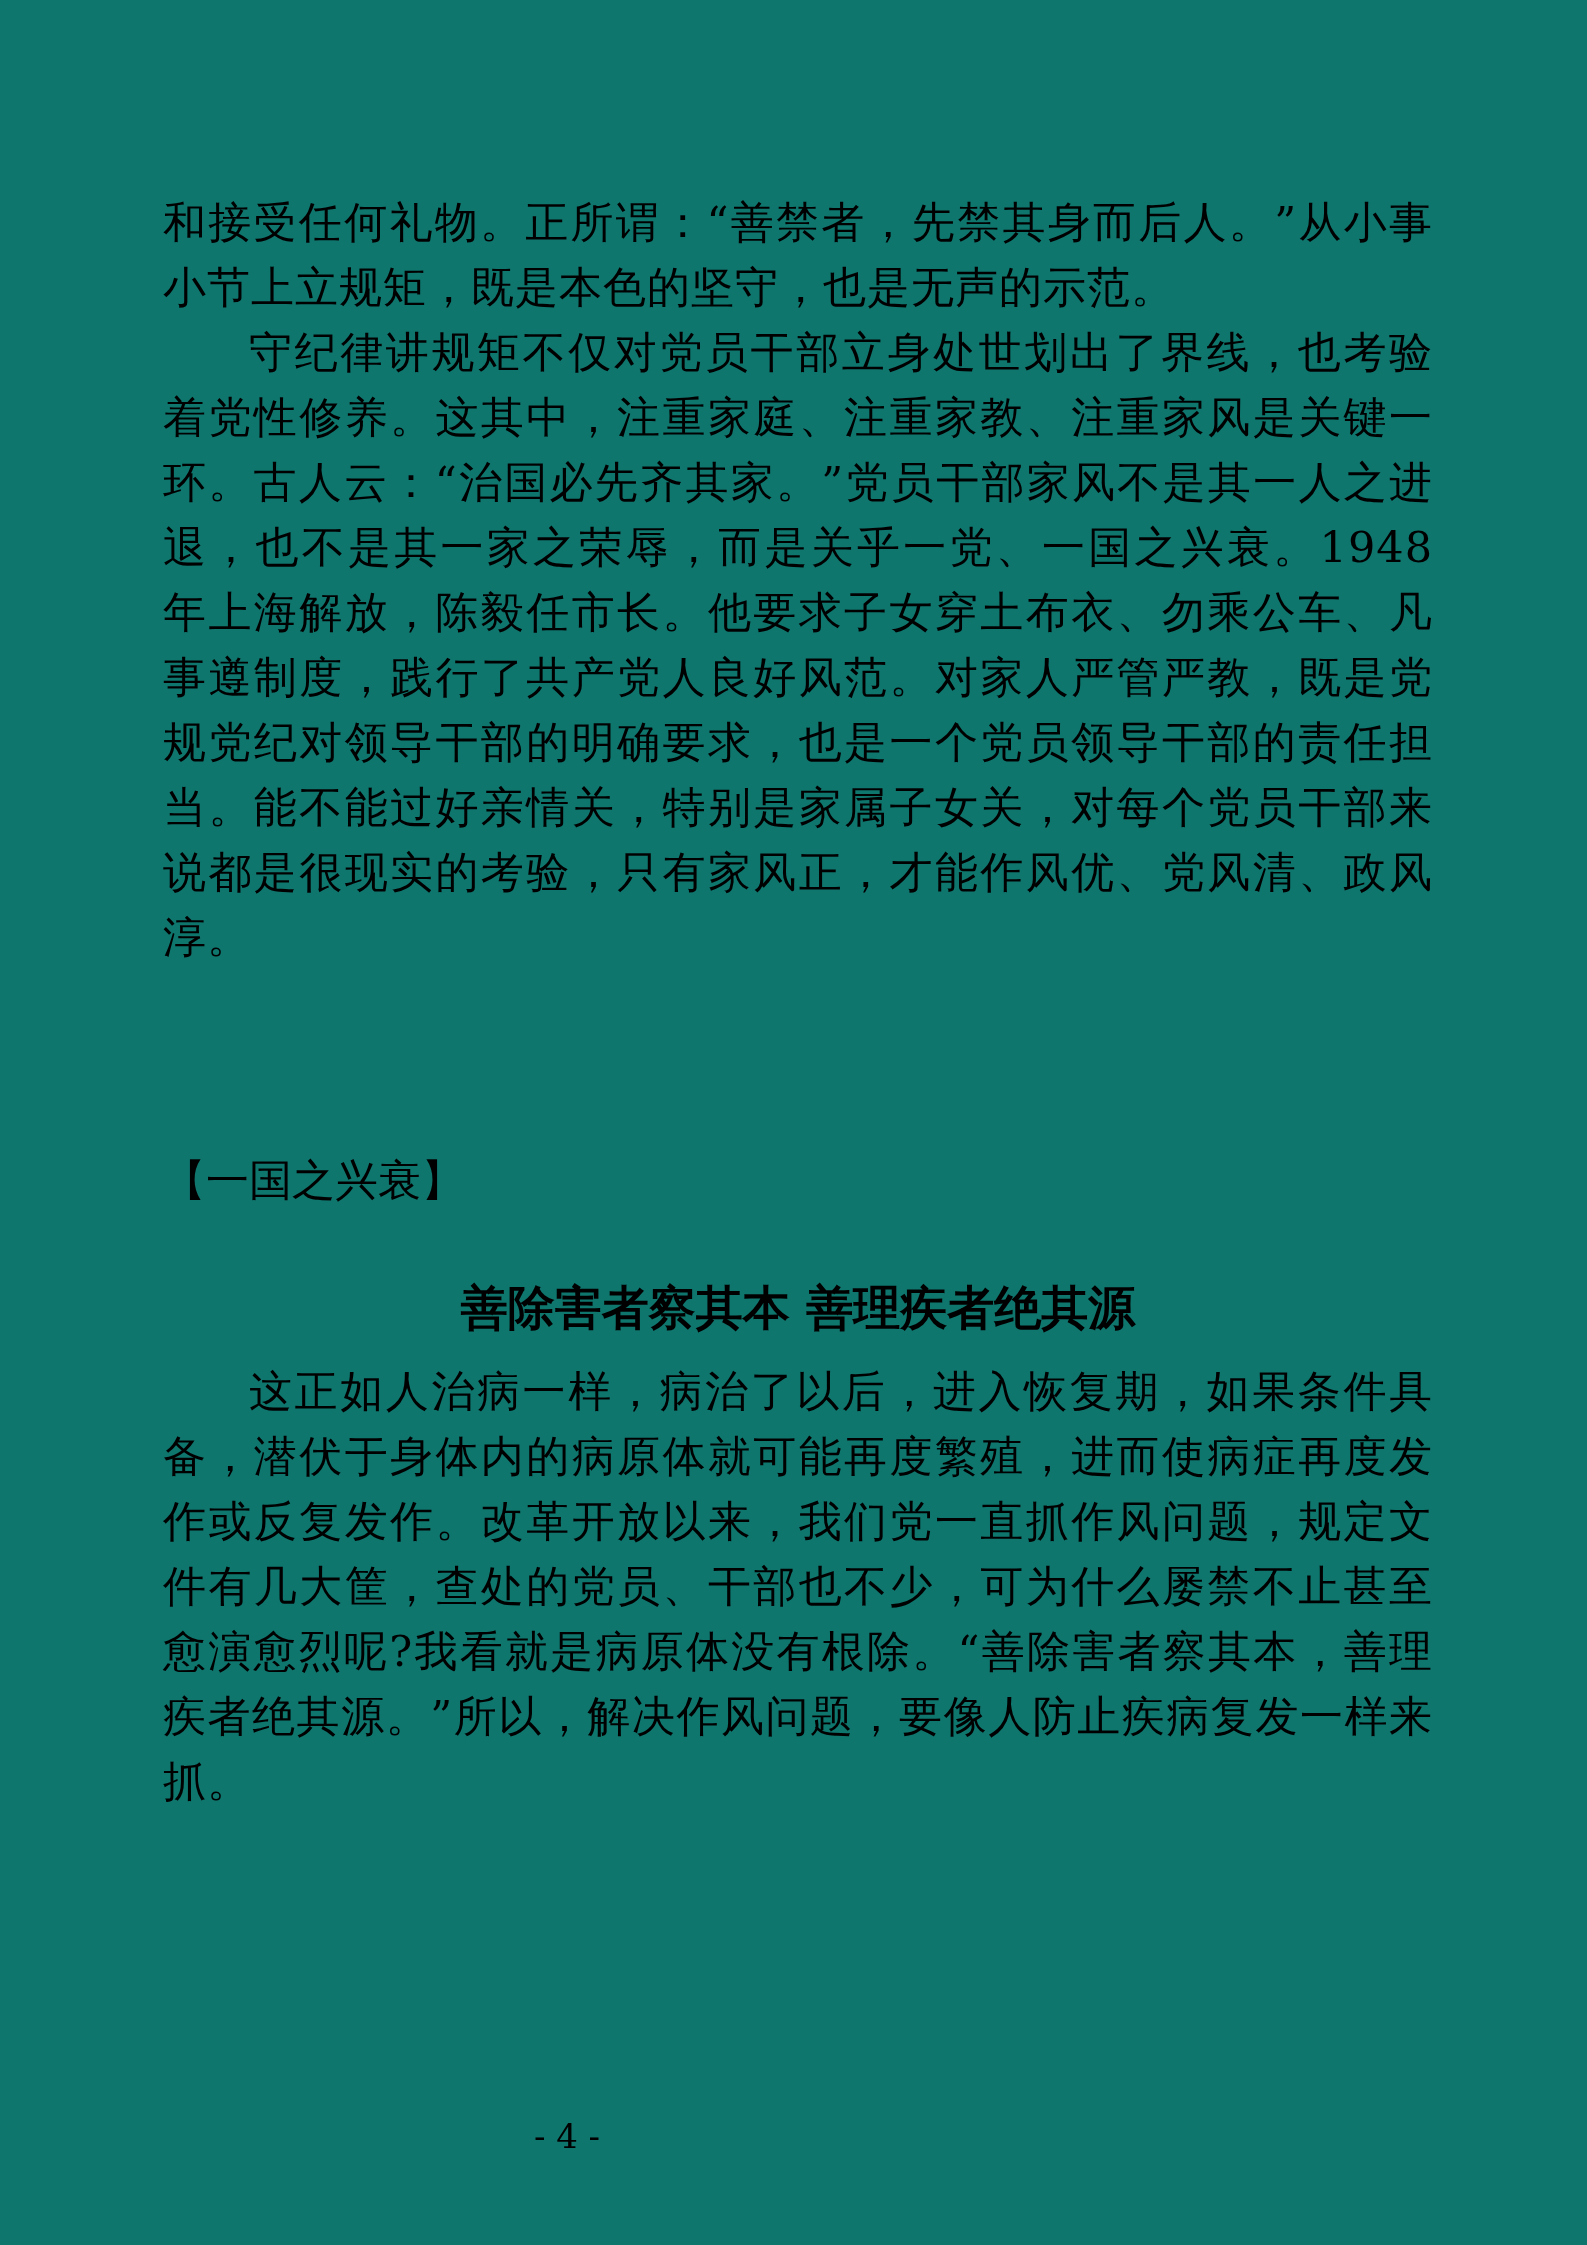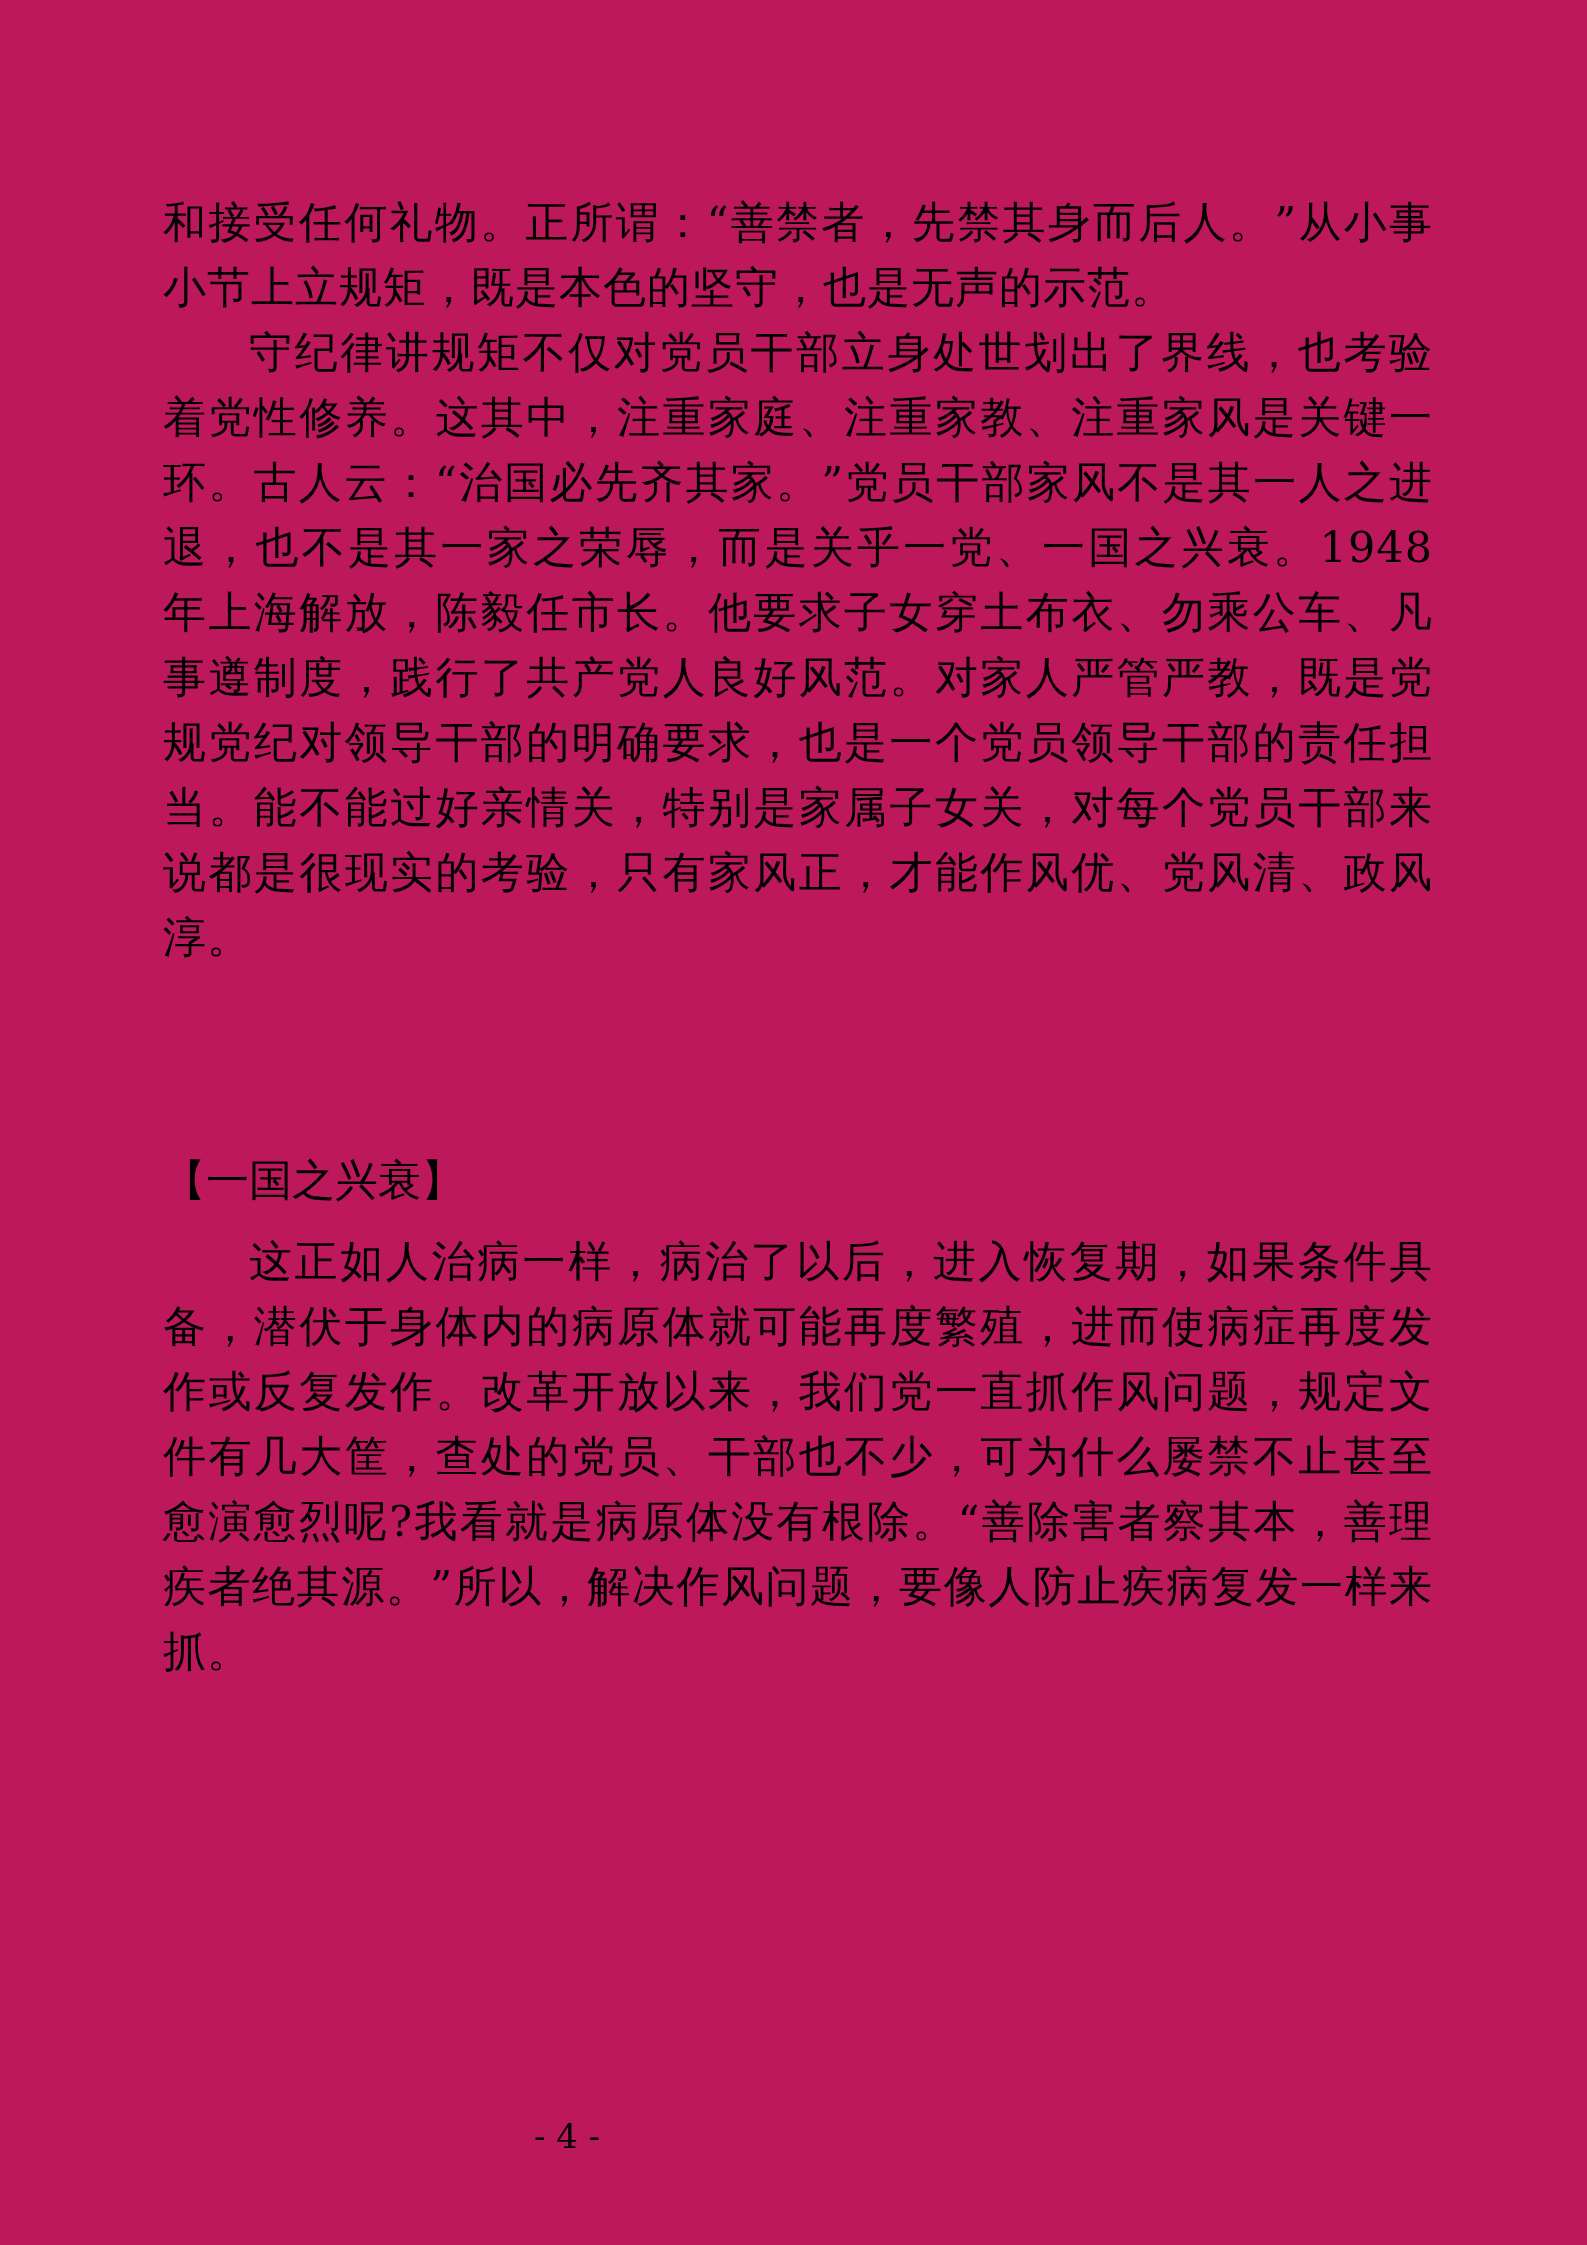--- a/index.html
+++ b/index.html
@@ -4,21 +4,21 @@
 <style>
   html, body {
     margin: 0;
     padding: 0;
     background: #ffffff;
   }
   .page {
     position: relative;
     width: 1587px;
     height: 2245px;
-    background: #be185d;
+    background: #0f766e;
     overflow: hidden;
     font-family: "DejaVu Serif", "Liberation Serif", serif;
     color: #000000;
   }
   .text-block {
     position: absolute;
     left: 163px;
     top: 190px;
     width: 1270px;
   }
@@ -65,18 +65,19 @@
 </head>
 <body>
 
 <div class="page">
   <div class="text-block">
     <p class="para">和接受任何礼物。正所谓：“善禁者，先禁其身而后人。”从小事小节上立规矩，既是本色的坚守，也是无声的示范。</p>
     <p class="para indent">守纪律讲规矩不仅对党员干部立身处世划出了界线，也考验着党性修养。这其中，注重家庭、注重家教、注重家风是关键一环。古人云：“治国必先齐其家。”党员干部家风不是其一人之进退，也不是其一家之荣辱，而是关乎一党、一国之兴衰。1948 年上海解放，陈毅任市长。他要求子女穿土布衣、勿乘公车、凡事遵制度，践行了共产党人良好风范。对家人严管严教，既是党规党纪对领导干部的明确要求，也是一个党员领导干部的责任担当。能不能过好亲情关，特别是家属子女关，对每个党员干部来说都是很现实的考验，只有家风正，才能作风优、党风清、政风淳。</p>
 
     <h2 class="section-header">【一国之兴衰】</h2>
 
+    <h1 class="article-title">善除害者察其本 善理疾者绝其源</h1>
 
     <p class="para indent first-section-para">这正如人治病一样，病治了以后，进入恢复期，如果条件具备，潜伏于身体内的病原体就可能再度繁殖，进而使病症再度发作或反复发作。改革开放以来，我们党一直抓作风问题，规定文件有几大筐，查处的党员、干部也不少，可为什么屡禁不止甚至愈演愈烈呢?我看就是病原体没有根除。“善除害者察其本，善理疾者绝其源。”所以，解决作风问题，要像人防止疾病复发一样来抓。</p>
   </div>
 
   <div class="page-number">- 4 -</div>
 </div>
 
 </body></html>

